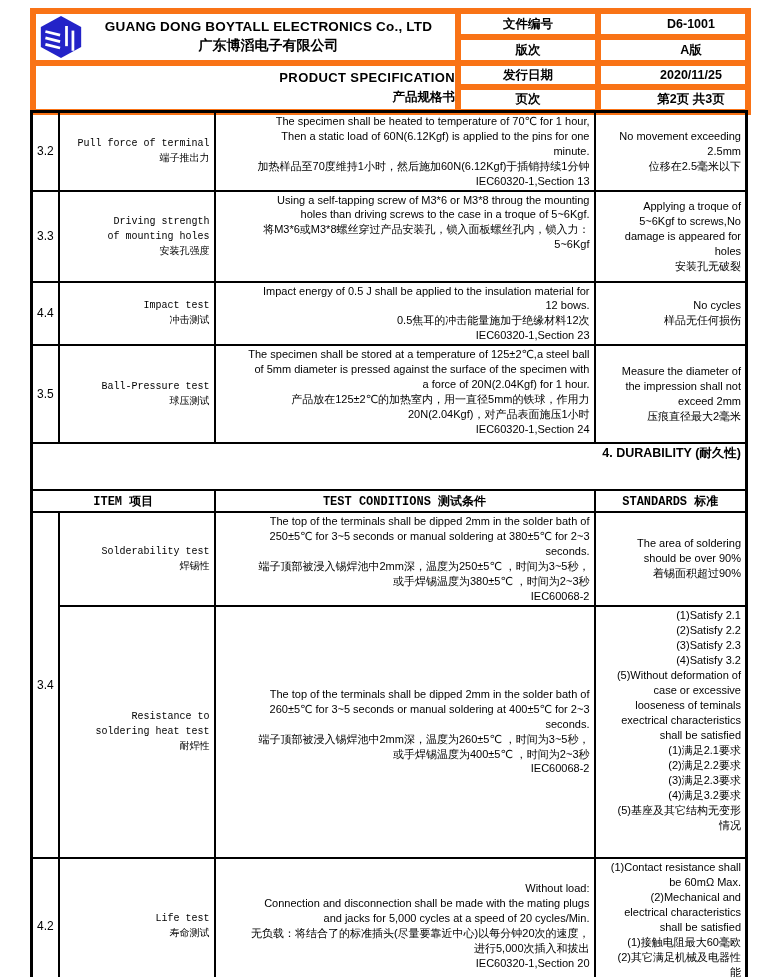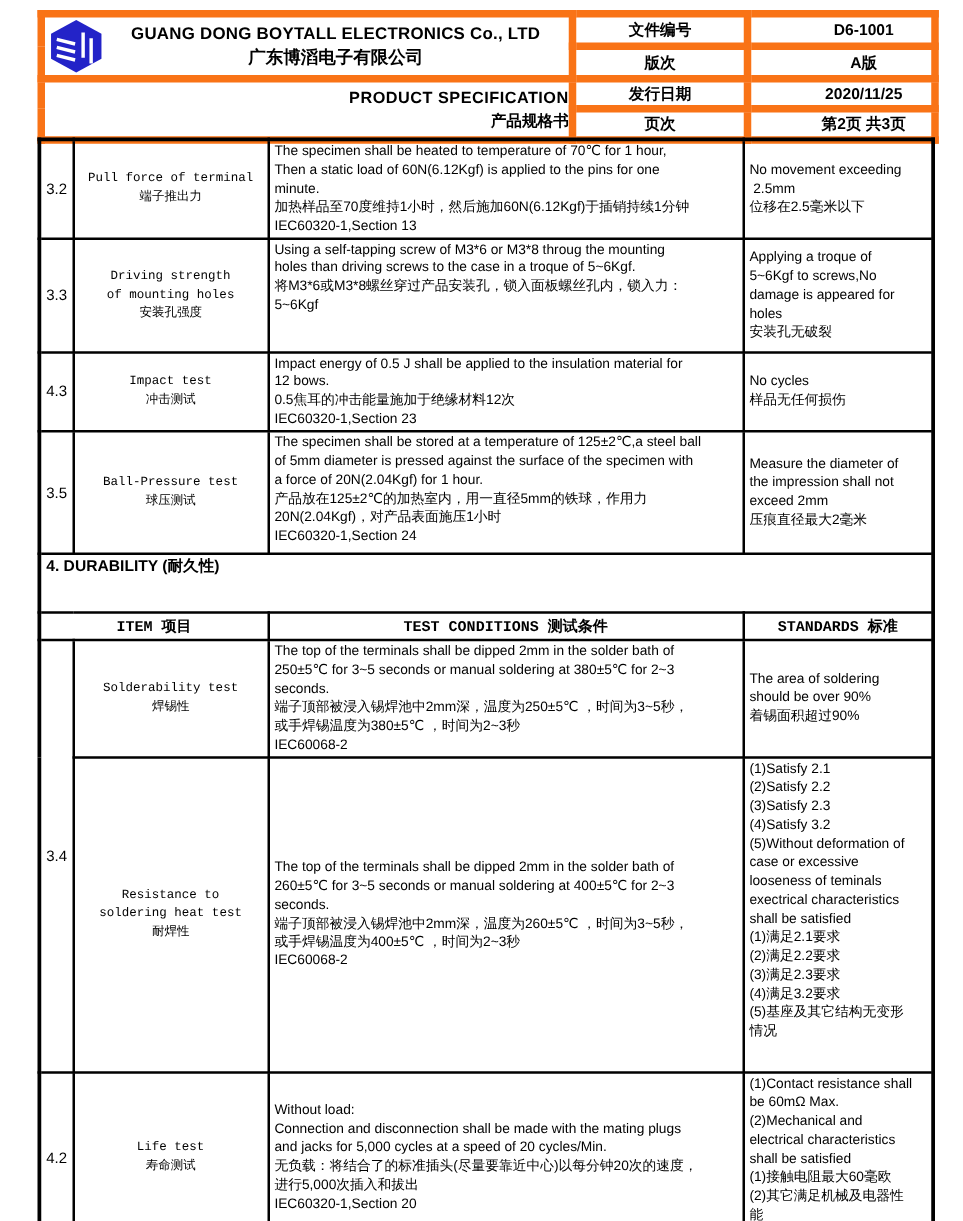--- a/index.html
+++ b/index.html
@@ -36,21 +36,21 @@
   .title-wrap { text-align: right; }
   .title-en { font-weight: bold; font-size: 13px; letter-spacing: 0.4px; }
   .title-cn { font-weight: bold; font-size: 12.5px; margin-top: 4px; }
 
   
   .main {
     position: absolute; left: 30px; top: 110px;
     width: 715px;
     border: 3px solid #000;
   }
-  .main td, .main th { border: 2px solid #000; padding: 1px 4px; overflow: hidden; }
+  .main td, .main th { border: 2px solid #000; padding: 1px 4px; overflow: hidden; text-align: right; }
   .num  { text-align: center; vertical-align: middle; font-size: 12px; padding: 0; }
   .item {
     text-align: center; vertical-align: middle;
     font-size: 10px; line-height: 15px; white-space: pre-line; font-family: Liberation Mono, monospace;
   }
   .cond {
     text-align: left; vertical-align: top;
     font-size: 11px; line-height: 14.9px; white-space: pre-line;
   }
   .cond.mid { vertical-align: middle; }
@@ -159,21 +159,21 @@
 将M3*6或M3*8螺丝穿过产品安装孔，锁入面板螺丝孔内，锁入力：
 5~6Kgf</td>
       <td class="std">Applying a troque of
 5~6Kgf to screws,No
 damage is appeared for
 holes
 安装孔无破裂</td>
     </tr>
 
     <tr style="height:62px">
-      <td class="num">4.3</td>
+      <td class="num">4.4</td>
       <td class="item">Impact test
 冲击测试</td>
       <td class="cond">Impact energy of 0.5 J shall be applied to the insulation material for
 12 bows.
 0.5焦耳的冲击能量施加于绝缘材料12次
 IEC60320-1,Section 23</td>
       <td class="std">No cycles
 样品无任何损伤</td>
     </tr>
 

